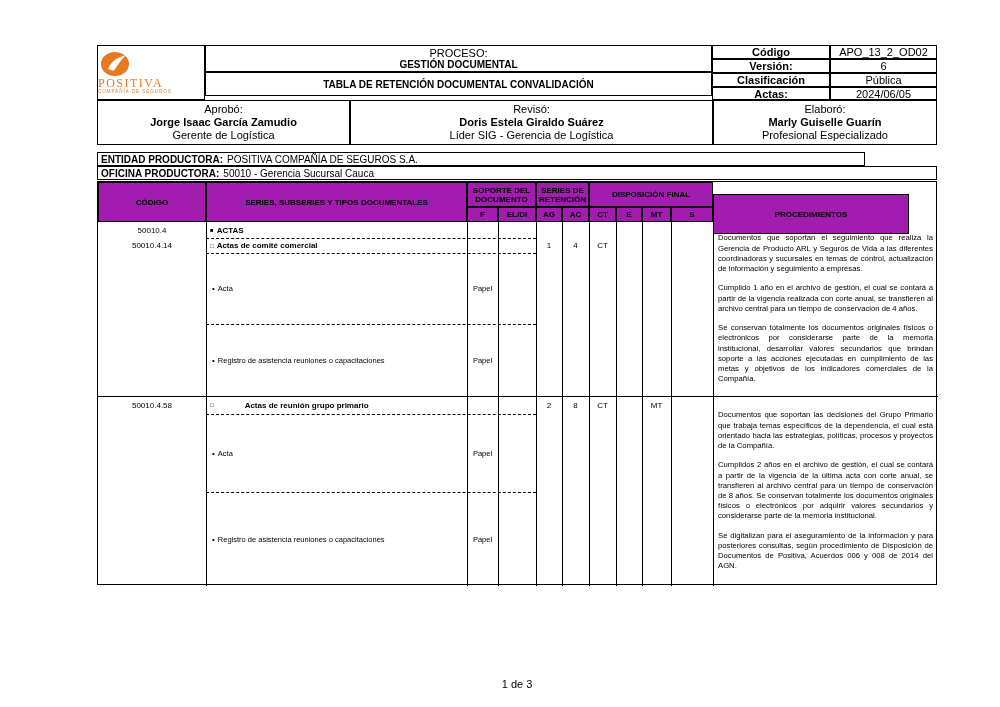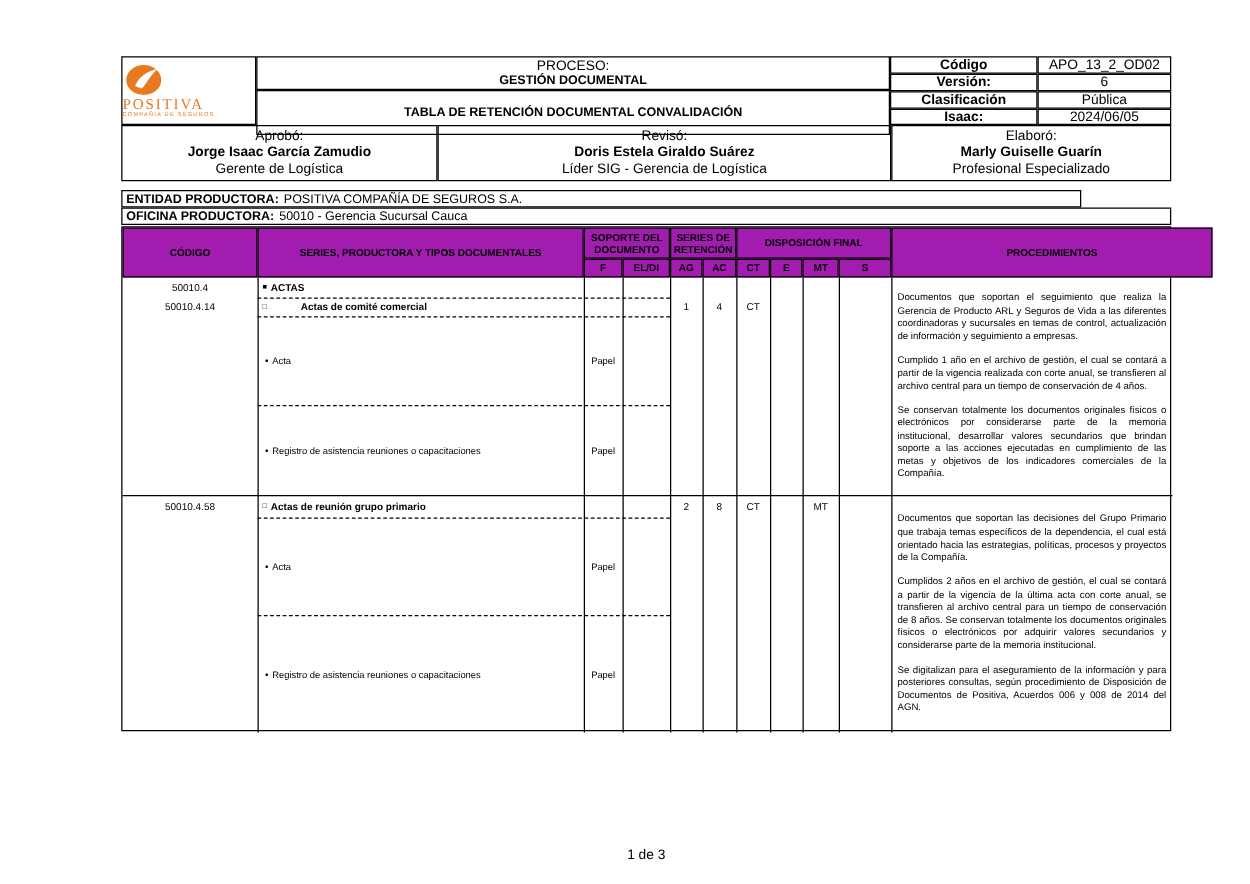--- a/index.html
+++ b/index.html
@@ -43,29 +43,29 @@
       </div>
     </div>
 
     <div class="cell cc" style="left:108px;top:0;width:507px;height:27px;">
       <div>
         <div class="fs85">PROCESO:</div>
         <div class="fs9 b">GESTIÓN DOCUMENTAL</div>
       </div>
     </div>
 
-    <div class="cell cc fs9 b" style="left:108px;top:27px;width:507px;height:36px;">TABLA DE RETENCIÓN DOCUMENTAL CONVALIDACIÓN</div>
+    <div class="cell cc fs9 b" style="left:108px;top:27px;width:507px;height:24px;">TABLA DE RETENCIÓN DOCUMENTAL CONVALIDACIÓN</div>
 
     <div class="cell cc fs85 b" style="left:615px;top:0;width:118px;height:14px;">Código</div>
     <div class="cell cc fs85" style="left:733px;top:0;width:107px;height:14px;">APO_13_2_OD02</div>
     <div class="cell cc fs85 b" style="left:615px;top:14px;width:118px;height:14px;">Versión:</div>
     <div class="cell cc fs85" style="left:733px;top:14px;width:107px;height:14px;">6</div>
     <div class="cell cc fs85 b" style="left:615px;top:28px;width:118px;height:14px;">Clasificación</div>
     <div class="cell cc fs85" style="left:733px;top:28px;width:107px;height:14px;">Pública</div>
-    <div class="cell cc fs85 b" style="left:615px;top:42px;width:118px;height:13px;">Isaac:</div>
+    <div class="cell cc fs85 b" style="left:615px;top:42px;width:118px;height:13px;">Actas:</div>
     <div class="cell cc fs85" style="left:733px;top:42px;width:107px;height:13px;">2024/06/05</div>
 
     <div class="cell cc" style="left:0;top:55px;width:253px;height:45px;">
       <div class="fs85" style="line-height:13px;">
         <div>Aprobó:</div>
         <div class="b">Jorge Isaac García Zamudio</div>
         <div>Gerente de Logística</div>
       </div>
     </div>
     <div class="cell cc" style="left:253px;top:55px;width:363px;height:45px;">
@@ -89,25 +89,25 @@
     <span style="margin-left:4px;">POSITIVA COMPAÑÍA DE SEGUROS S.A.</span>
   </div>
   <div class="cell cl fs9" style="left:97px;top:166px;width:840px;height:14px;padding-left:3px;">
     <span class="b">OFICINA PRODUCTORA:</span>
     <span style="margin-left:4px;">50010 - Gerencia Sucursal Cauca</span>
   </div>
 
   <div class="abs" style="left:97px;top:181px;width:840px;height:404px;border:1px solid #000;">
 
     <div class="cell cc gray fs8 b" style="left:0;top:0;width:108px;height:40px;">CÓDIGO</div>
-    <div class="cell cc gray fs8 b" style="left:108px;top:0;width:261px;height:40px;">SERIES, PRODUCTORA Y TIPOS DOCUMENTALES</div>
+    <div class="cell cc gray fs8 b" style="left:108px;top:0;width:261px;height:40px;">SERIES, SUBSERIES Y TIPOS DOCUMENTALES</div>
     <div class="cell cc gray fs8 b" style="left:369px;top:0;width:69px;height:25px;padding:0 4px;">SOPORTE DEL DOCUMENTO</div>
     <div class="cell cc gray fs8 b" style="left:438px;top:0;width:53px;height:25px;padding:0 4px;">SERIES DE RETENCIÓN</div>
     <div class="cell cc gray fs8 b" style="left:491px;top:0;width:124px;height:25px;">DISPOSICIÓN FINAL</div>
-    <div class="cell cc gray fs8 b" style="left:615px;top:0;width:257px;height:40px;">PROCEDIMIENTOS</div>
+    <div class="cell cc gray fs8 b" style="left:615px;top:12px;width:196px;height:40px;">PROCEDIMIENTOS</div>
 
     <div class="cell cc gray fs8 b" style="left:369px;top:25px;width:31px;height:15px;">F</div>
     <div class="cell cc gray fs8 b" style="left:400px;top:25px;width:38px;height:15px;">EL/DI</div>
     <div class="cell cc gray fs8 b" style="left:438px;top:25px;width:26px;height:15px;">AG</div>
     <div class="cell cc gray fs8 b" style="left:464px;top:25px;width:27px;height:15px;">AC</div>
     <div class="cell cc gray fs8 b" style="left:491px;top:25px;width:27px;height:15px;">CT</div>
     <div class="cell cc gray fs8 b" style="left:518px;top:25px;width:26px;height:15px;">E</div>
     <div class="cell cc gray fs8 b" style="left:544px;top:25px;width:29px;height:15px;">MT</div>
     <div class="cell cc gray fs8 b" style="left:573px;top:25px;width:42px;height:15px;">S</div>
 
@@ -129,21 +129,21 @@
     <div class="dash" style="left:108px;top:232px;width:330px;"></div>
     <div class="dash" style="left:108px;top:310px;width:330px;"></div>
 
     <div class="abs cc fs8" style="left:0;top:40px;width:108px;height:16px;">50010.4</div>
     <div class="abs cc fs8" style="left:0;top:56px;width:108px;height:15px;">50010.4.14</div>
 
     <div class="abs cl" style="left:108px;top:40px;width:261px;height:16px;padding-left:4px;">
       <span class="bullet-sq">■</span>
       <span class="fs8 b">ACTAS</span>
     </div>
-    <div class="abs cl" style="left:108px;top:56px;width:261px;height:15px;padding-left:4px;gap:24px;">
+    <div class="abs cl" style="left:108px;top:56px;width:261px;height:15px;padding-left:4px;">
       <span class="bullet-sq">□</span>
       <span class="fs8 b">Actas de comité comercial</span>
     </div>
 
     <div class="abs cl" style="left:108px;top:71px;width:261px;height:71px;padding-left:6px;">
       <span class="bullet-dot">•</span>
       <span class="fs75">Acta</span>
     </div>
     <div class="abs cc fs75" style="left:369px;top:71px;width:31px;height:71px;">Papel</div>
 
@@ -157,21 +157,21 @@
     <div class="abs cc fs8" style="left:464px;top:56px;width:27px;height:15px;">4</div>
     <div class="abs cc fs8" style="left:491px;top:56px;width:27px;height:15px;">CT</div>
 
     <div class="abs proc" style="left:615px;top:40px;width:225px;height:174px;">
       <p>Documentos que soportan el seguimiento que realiza la Gerencia de Producto ARL y Seguros de Vida a las diferentes coordinadoras y sucursales en temas de control, actualización de información y seguimiento a empresas.</p>
       <p>Cumplido 1 año en el archivo de gestión, el cual se contará a partir de la vigencia realizada con corte anual, se transfieren al archivo central para un tiempo de conservación de 4 años.</p>
       <p>Se conservan totalmente los documentos originales físicos o electrónicos por considerarse parte de la memoria institucional, desarrollar valores secundarios que brindan soporte a las acciones ejecutadas en cumplimiento de las metas y objetivos de los indicadores comerciales de la Compañía.</p>
     </div>
 
     <div class="abs cc fs8" style="left:0;top:214px;width:108px;height:18px;">50010.4.58</div>
-    <div class="abs cl" style="left:108px;top:214px;width:261px;height:18px;padding-left:4px;">
+    <div class="abs cl" style="left:108px;top:214px;width:261px;height:18px;padding-left:4px;gap:28px;">
       <span class="bullet-sq">□</span>
       <span class="fs8 b">Actas de reunión grupo primario</span>
     </div>
 
     <div class="abs cl" style="left:108px;top:232px;width:261px;height:78px;padding-left:6px;">
       <span class="bullet-dot">•</span>
       <span class="fs75">Acta</span>
     </div>
     <div class="abs cc fs75" style="left:369px;top:232px;width:31px;height:78px;">Papel</div>
 

